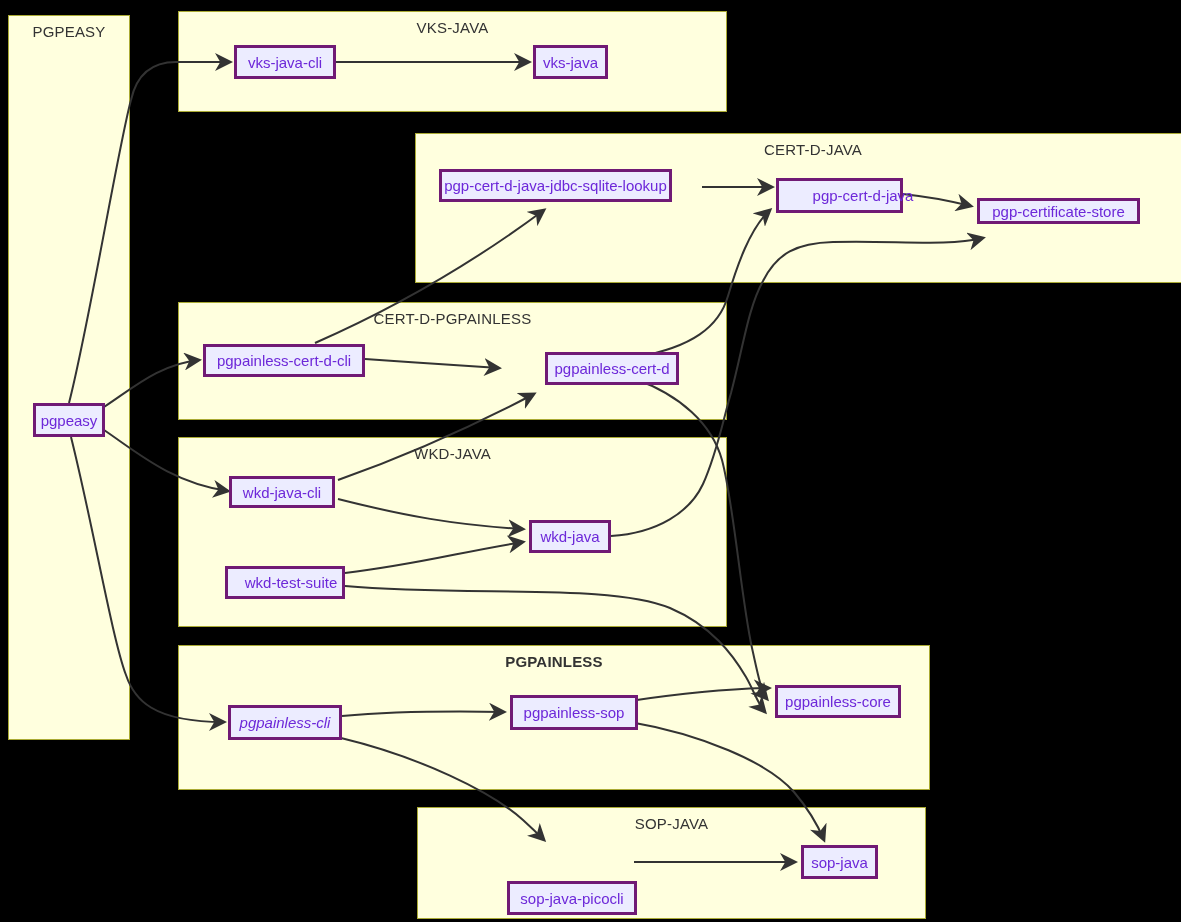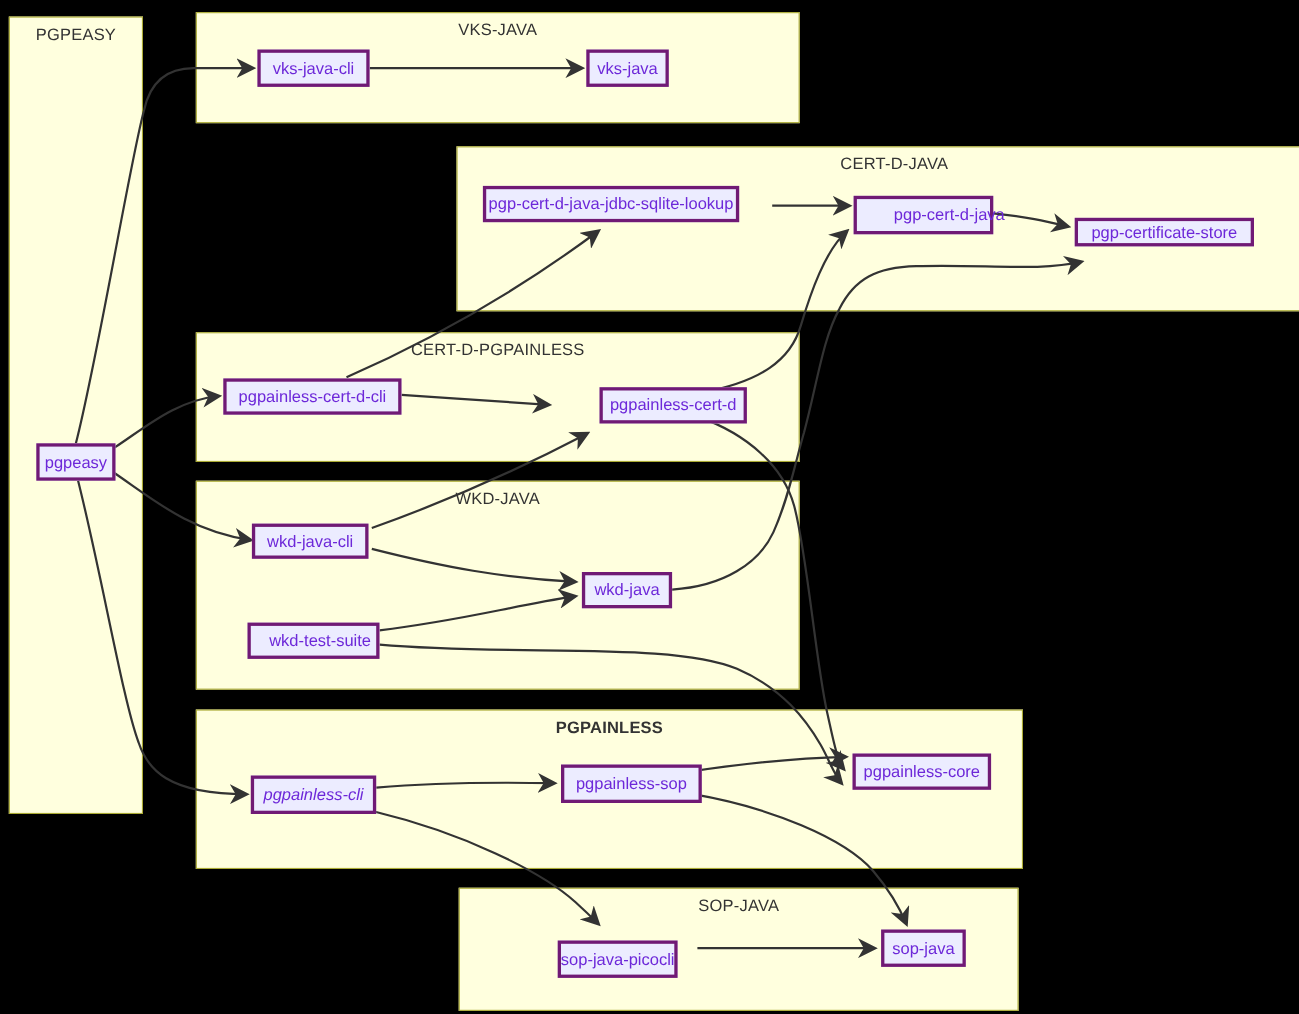--- a/index.html
+++ b/index.html
@@ -116,16 +116,16 @@
       <div class="node" style="left: 776px; top: 178px; width: 127px; height: 35px; padding-left: 47px;">pgp-cert-d-java</div>
       <div class="node" style="left: 977px; top: 198px; width: 163px; height: 26px;">pgp-certificate-store</div>
       <div class="node" style="left: 203px; top: 344px; width: 162px; height: 33px;">pgpainless-cert-d-cli</div>
       <div class="node" style="left: 503px; top: 352px; width: 134px; height: 33px; margin-left: 42px;">pgpainless-cert-d</div>
       <div class="node" style="left: 229px; top: 476px; width: 106px; height: 32px;">wkd-java-cli</div>
       <div class="node" style="left: 529px; top: 520px; width: 82px; height: 33px;">wkd-java</div>
       <div class="node" style="left: 225px; top: 566px; width: 120px; height: 33px; padding-left: 12px;">wkd-test-suite</div>
       <div class="node" style="left: 228px; top: 705px; width: 114px; height: 35px; font-style: italic;">pgpainless-cli</div>
       <div class="node" style="left: 510px; top: 695px; width: 128px; height: 35px;">pgpainless-sop</div>
       <div class="node" style="left: 775px; top: 685px; width: 126px; height: 33px;">pgpainless-core</div>
-      <div class="node" style="left: 507px; top: 855px; width: 109px; height: 34px;">sop-java-picocli</div>
+      <div class="node" style="left: 507px; top: 881px; width: 130px; height: 34px;">sop-java-picocli</div>
       <div class="node" style="left: 801px; top: 845px; width: 77px; height: 34px;">sop-java</div>
     </div>
 </div>
 
 </body></html>

